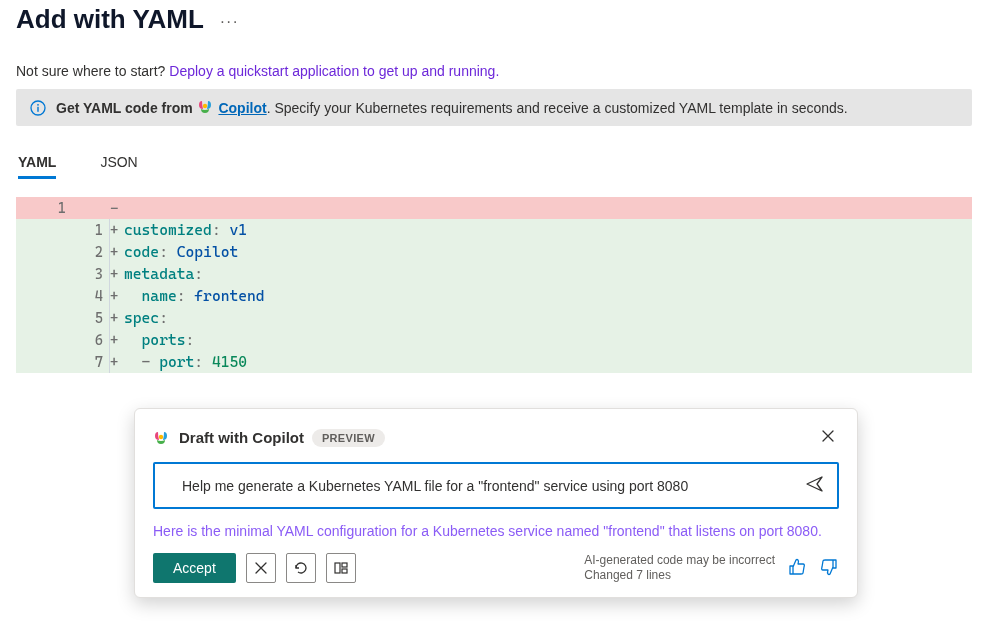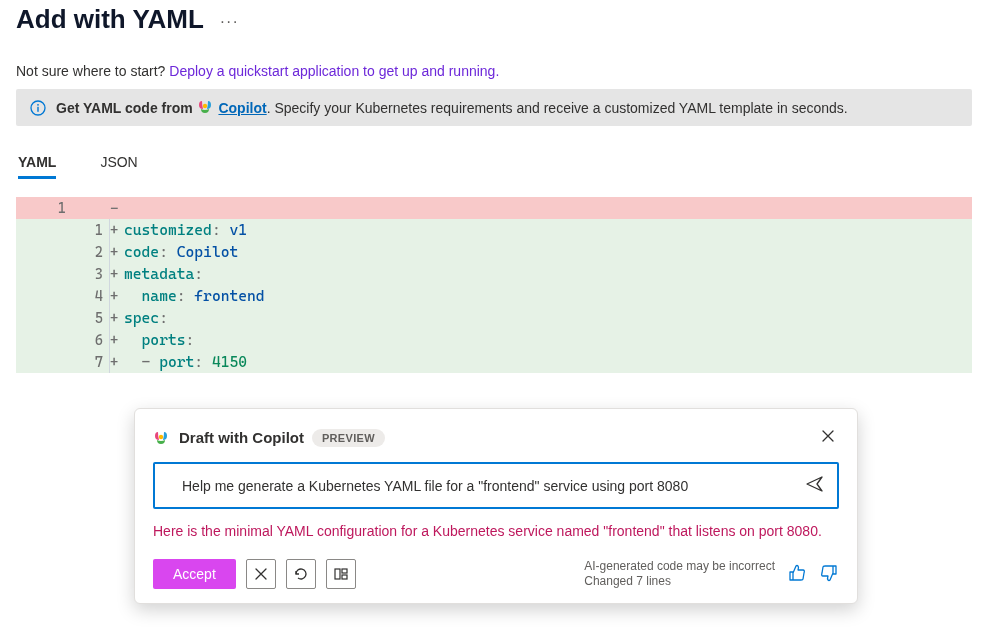--- a/index.html
+++ b/index.html
@@ -82,24 +82,24 @@
     padding: 3px 10px; border-radius: 10px; letter-spacing: 0.3px;
   }
   .panel-close { margin-left: auto; cursor: pointer; padding: 4px; }
   .prompt-box {
     border: 2px solid #0078d4; border-radius: 2px;
     display: flex; align-items: center; padding: 8px 10px 8px 27px; gap: 8px;
     margin-bottom: 12px;
   }
   .prompt-text { flex: 1; font-size: 14px; color: #323130; }
   .send-icon { cursor: pointer; padding: 2px; }
-  .response-text { font-size: 14px; line-height: 20px; margin-bottom: 18px; color: #be185d; }
+  .response-text { font-size: 14px; line-height: 20px; margin-bottom: 12px; color: #8b5cf6; }
   .panel-footer { display: flex; align-items: center; gap: 10px; }
   .btn-accept {
-    background: #d946ef; color: #fff; border: none; padding: 7px 20px;
+    background: #0f766e; color: #fff; border: none; padding: 7px 20px;
     font-size: 14px; font-weight: 400; border-radius: 2px; cursor: pointer;
   }
   .icon-btn {
     width: 30px; height: 30px; border: 1px solid #8a8886; background: #fff;
     display: inline-flex; align-items: center; justify-content: center;
     cursor: pointer; border-radius: 2px;
   }
   .footer-info { margin-left: auto; display: flex; align-items: center; gap: 12px; justify-content: center; }
   .disclaimer { font-size: 12px; color: #605e5c; line-height: 15px; text-align: left;}
   .thumb { cursor: pointer; color: #0078d4; }

